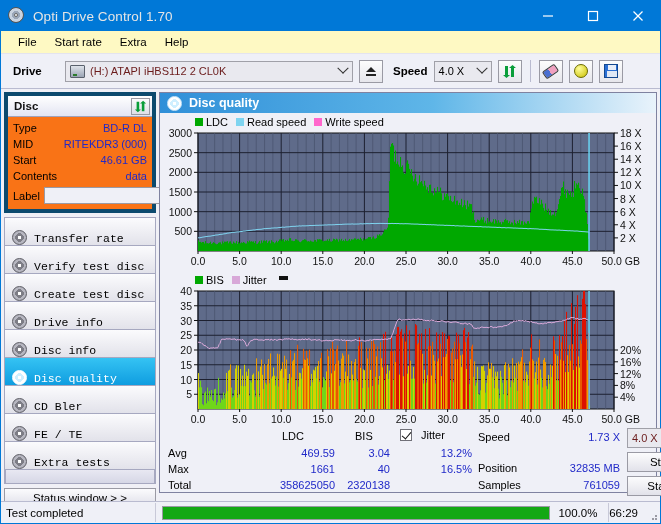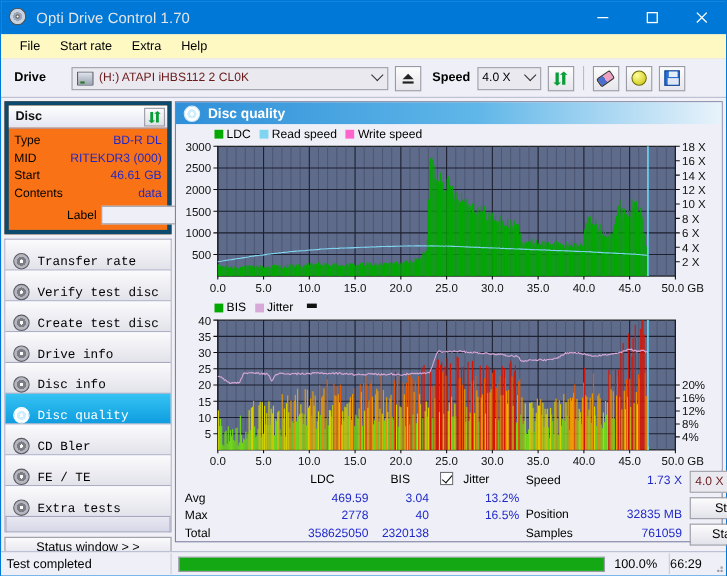--- a/index.html
+++ b/index.html
@@ -65,21 +65,21 @@
   .panel-head{height:21px;background:linear-gradient(#ffffff,#e3e5f2);border-bottom:1px solid #9fa2bb;
               display:flex;align-items:center;justify-content:space-between;padding:0 2px 0 6px;box-sizing:border-box;}
   .panel-head .ttl{font-weight:bold;font-size:11.5px;color:#111;}
   .mini-btn{width:19px;height:17px;background:linear-gradient(#fbfbfd,#dfdfe8);border:1px solid #9a9aa4;
             display:flex;align-items:center;justify-content:center;box-sizing:border-box;}
 
   .disc-rows{padding:3px 5px 4px 5px;}
   .drow{display:flex;justify-content:space-between;align-items:center;height:16px;font-size:11px;}
   .drow .k{color:#000;}
   .drow .v{color:#2029c8;}
-  .labelrow{display:flex;align-items:center;gap:4px;margin-top:2px;margin-left:48px;}
+  .labelrow{display:flex;align-items:center;gap:4px;margin-top:2px;}
   .labelrow .k{width:36px;font-size:11px;}
   .label-input{flex:1;height:17px;background:#eff0f7;border:1px solid #9a9aa4;box-sizing:border-box;}
   .disc-btn{width:21px;height:19px;background:linear-gradient(#fbfbfd,#dcdce6);border:1px solid #9a9aa4;
             display:flex;align-items:center;justify-content:center;box-sizing:border-box;}
   .disc-mini{width:13px;height:13px;border-radius:50%;
      background:radial-gradient(circle at 50% 50%,#fff 0 16%,#e9e27a 17% 42%,#f5f0a8 43% 72%,#cfc75e 73% 100%);
      border:1px solid #8a8340;box-sizing:border-box;}
 
   .navlist{margin-top:4px;border:1px solid #a6a8c0;border-bottom:none;background:#eff0f7;}
   .navitem{height:28px;display:flex;align-items:flex-end;gap:7px;padding-left:7px;box-sizing:border-box;
@@ -1352,21 +1352,21 @@
             <i class="chk"></i>
             <span style="margin-left:6px;">Jitter</span>
           </div>
 
           <div class="cell k" style="left:8px;top:20px;">Avg</div>
           <div class="cell v" style="left:100px;top:20px;width:75px;text-align:right;">469.59</div>
           <div class="cell v" style="left:175px;top:20px;width:55px;text-align:right;">3.04</div>
           <div class="cell v" style="left:240px;top:20px;width:72px;text-align:right;">13.2%</div>
 
           <div class="cell k" style="left:8px;top:36px;">Max</div>
-          <div class="cell v" style="left:100px;top:36px;width:75px;text-align:right;">2778</div>
+          <div class="cell v" style="left:100px;top:36px;width:75px;text-align:right;">1661</div>
           <div class="cell v" style="left:175px;top:36px;width:55px;text-align:right;">40</div>
           <div class="cell v" style="left:240px;top:36px;width:72px;text-align:right;">16.5%</div>
 
           <div class="cell k" style="left:8px;top:52px;">Total</div>
           <div class="cell v" style="left:60px;top:52px;width:115px;text-align:right;">358625050</div>
           <div class="cell v" style="left:175px;top:52px;width:55px;text-align:right;">2320138</div>
 
           <div class="cell k" style="left:318px;top:4px;">Speed</div>
           <div class="cell v" style="left:378px;top:4px;width:82px;text-align:right;">1.73 X</div>
           <div class="cell k" style="left:318px;top:35px;">Position</div>

